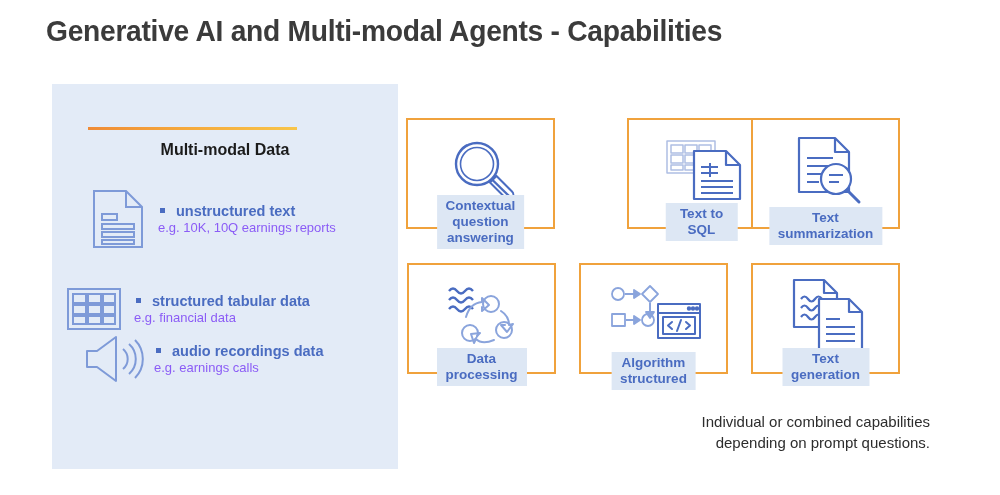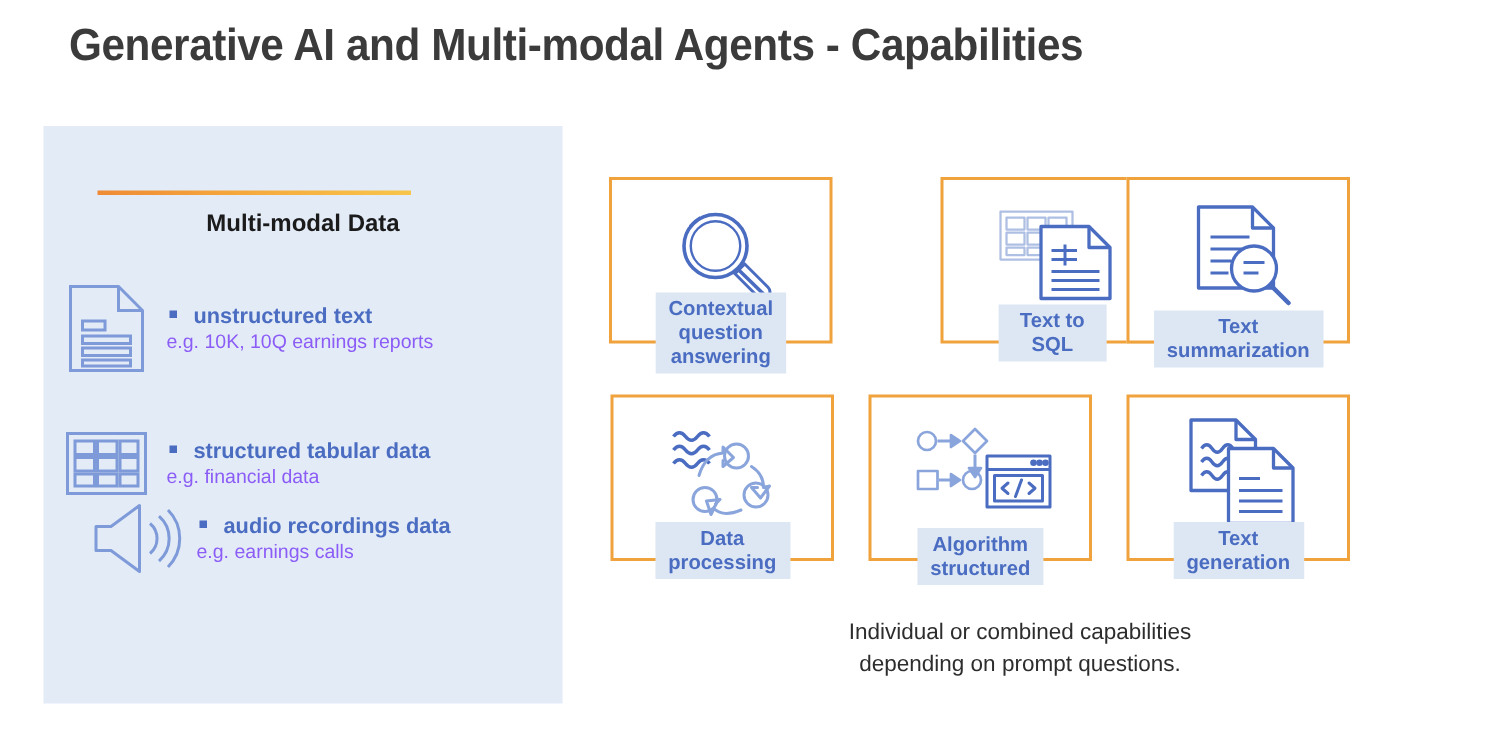--- a/index.html
+++ b/index.html
@@ -26,21 +26,21 @@
     color: #3b3b3b;
     letter-spacing: -0.3px;
     transform: scaleX(0.94);
     transform-origin: left top;
     white-space: nowrap;
   }
 
   
   .left-panel {
     position: absolute;
-    left: 29px;
+    left: 52px;
     top: 84px;
     width: 346px;
     height: 385px;
     background: #e3ebf7;
   }
   .panel-rule {
     position: absolute;
     left: 36px;
     top: 43px;
     width: 209px;
@@ -58,21 +58,21 @@
     color: #1b1b1b;
   }
 
   .data-row {
     position: absolute;
     left: 0;
     width: 346px;
     display: flex;
     align-items: center;
   }
-  .data-row.r1 { top: 104px; }
+  .data-row.r1 { top: 104px; padding-left: 24px; }
   .data-row.r2 { top: 186px; margin-top: 16px; }
   .data-row.r3 { top: 250px; margin-left: 20px; }
 
   .data-icon {
     width: 84px;
     flex: 0 0 84px;
     display: flex;
     justify-content: center;
     align-items: center;
   }
@@ -151,21 +151,21 @@
   }
   .card-label.lines3 { bottom: -22px; }
   .card-label.lines2 { bottom: -18px; }
 
   
   .caption {
     position: absolute;
     left: 430px;
     top: 411px;
     width: 500px;
-    text-align: center;
+    text-align: right;
     font-size: 15px;
     line-height: 21px;
     color: #2d2d2d;
     white-space: pre-line;
   }
 </style>
 </head>
 <body>
 
 <div class="slide-title">Generative AI and Multi-modal Agents - Capabilities</div>

